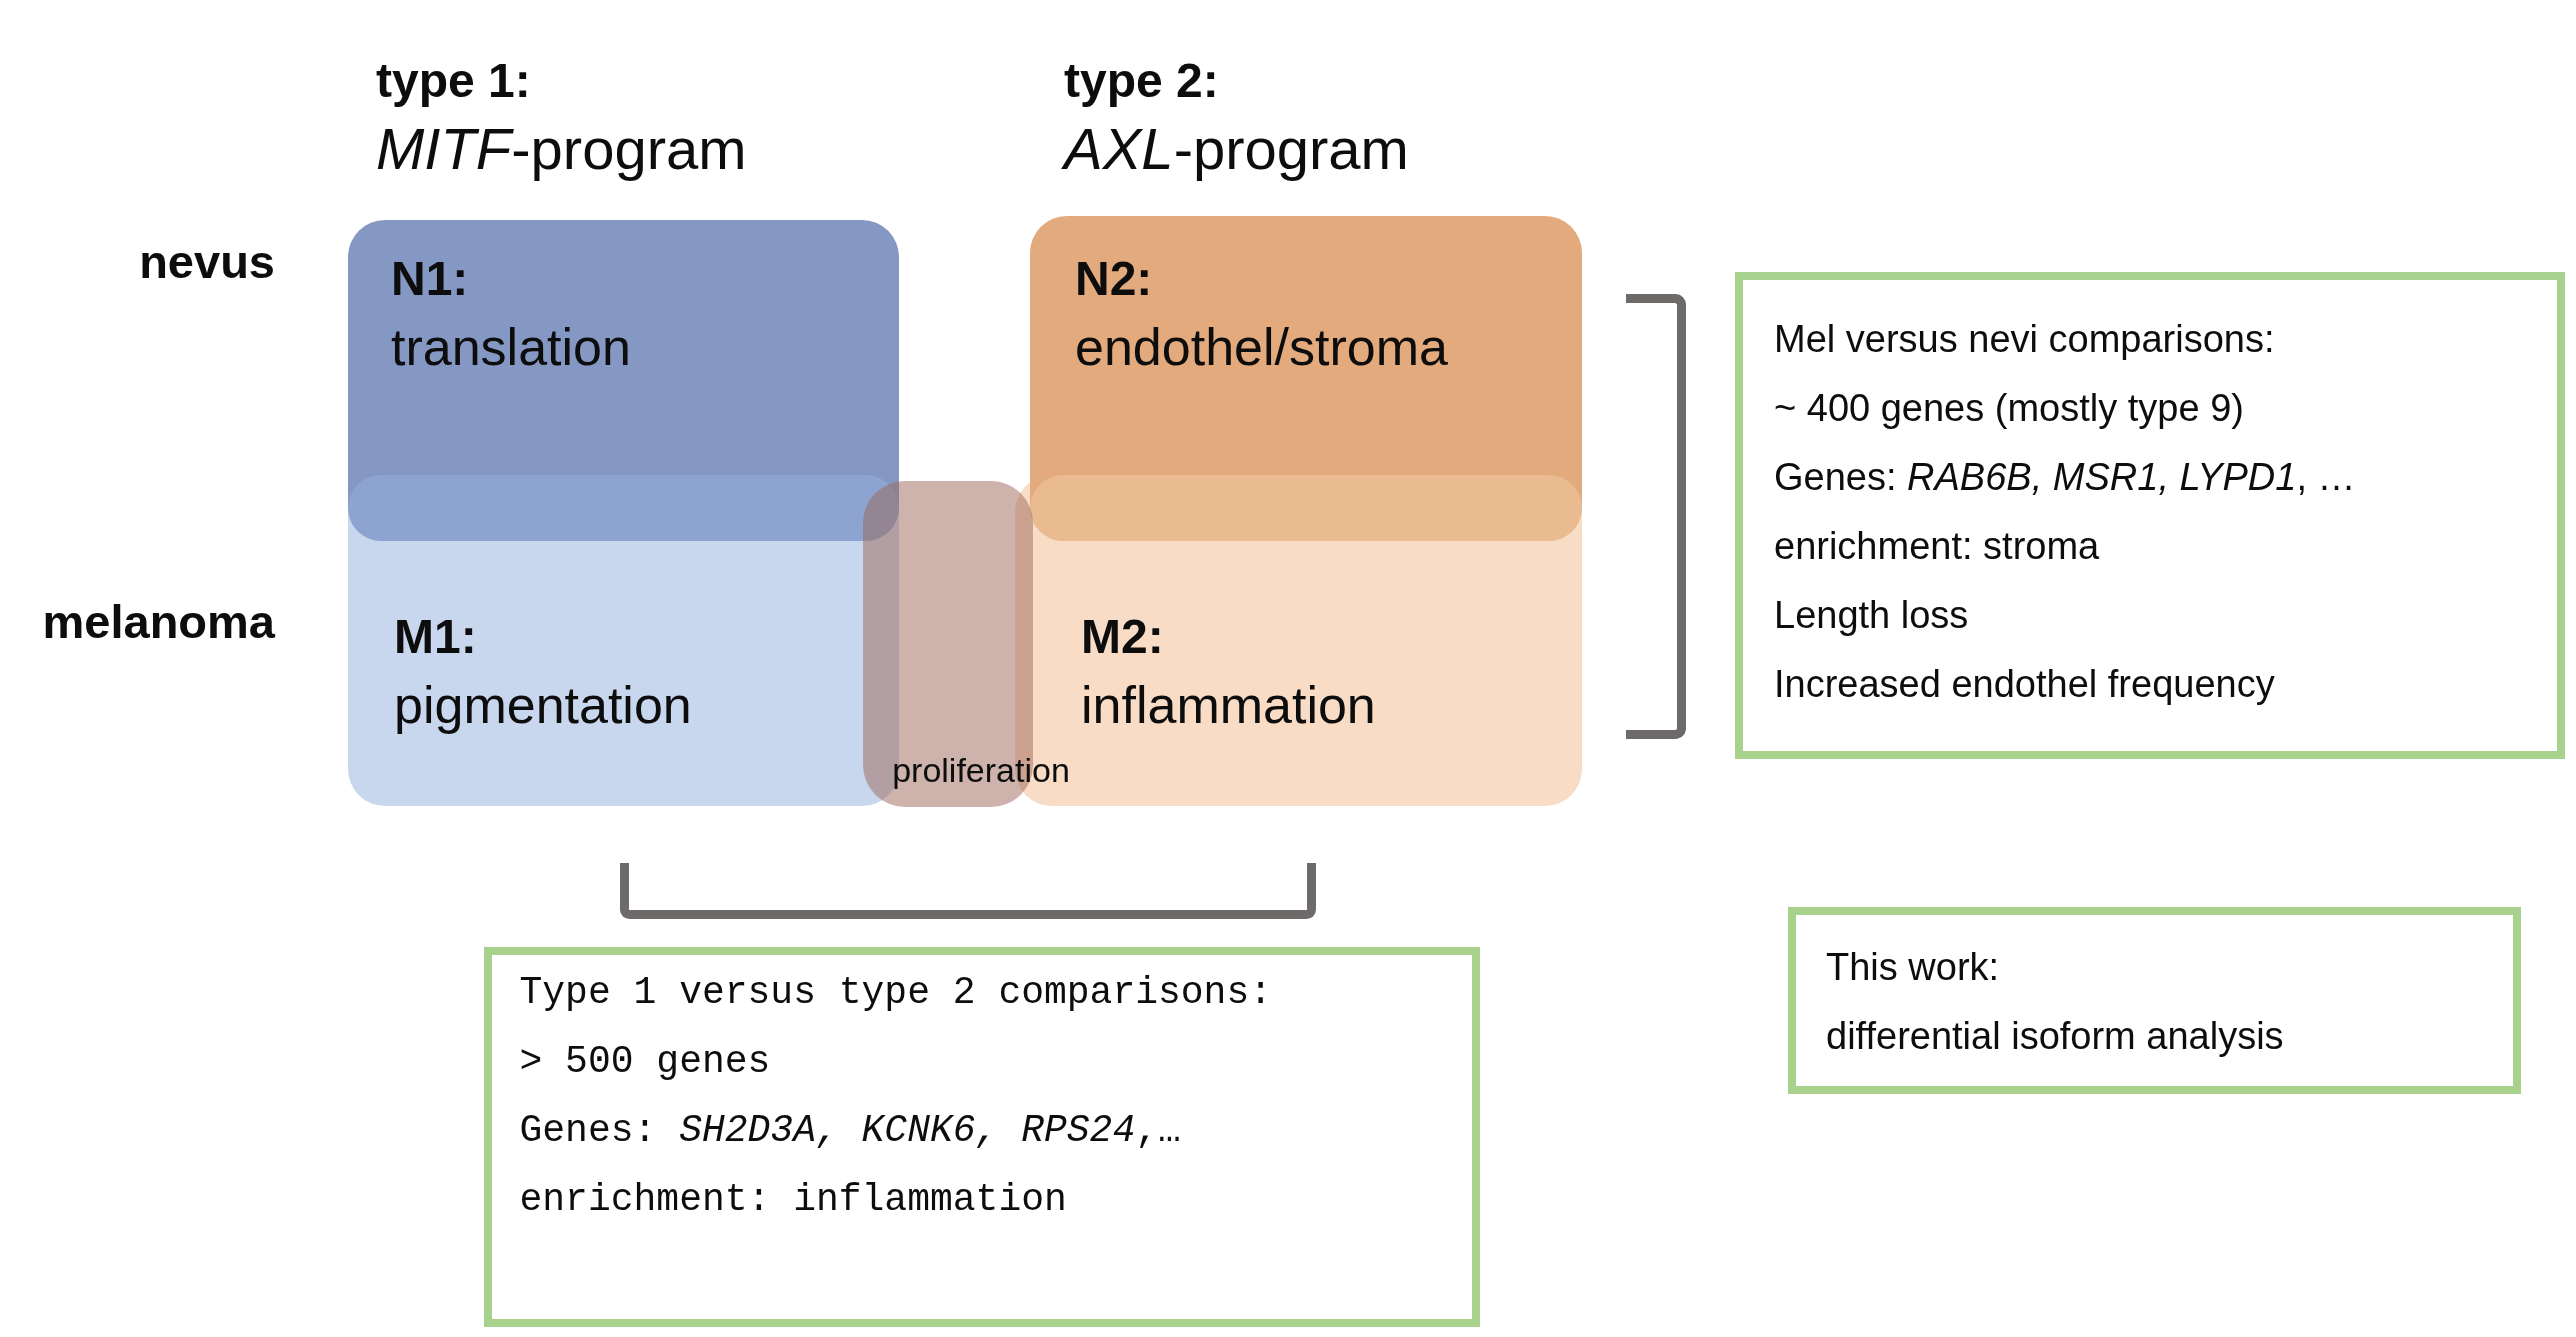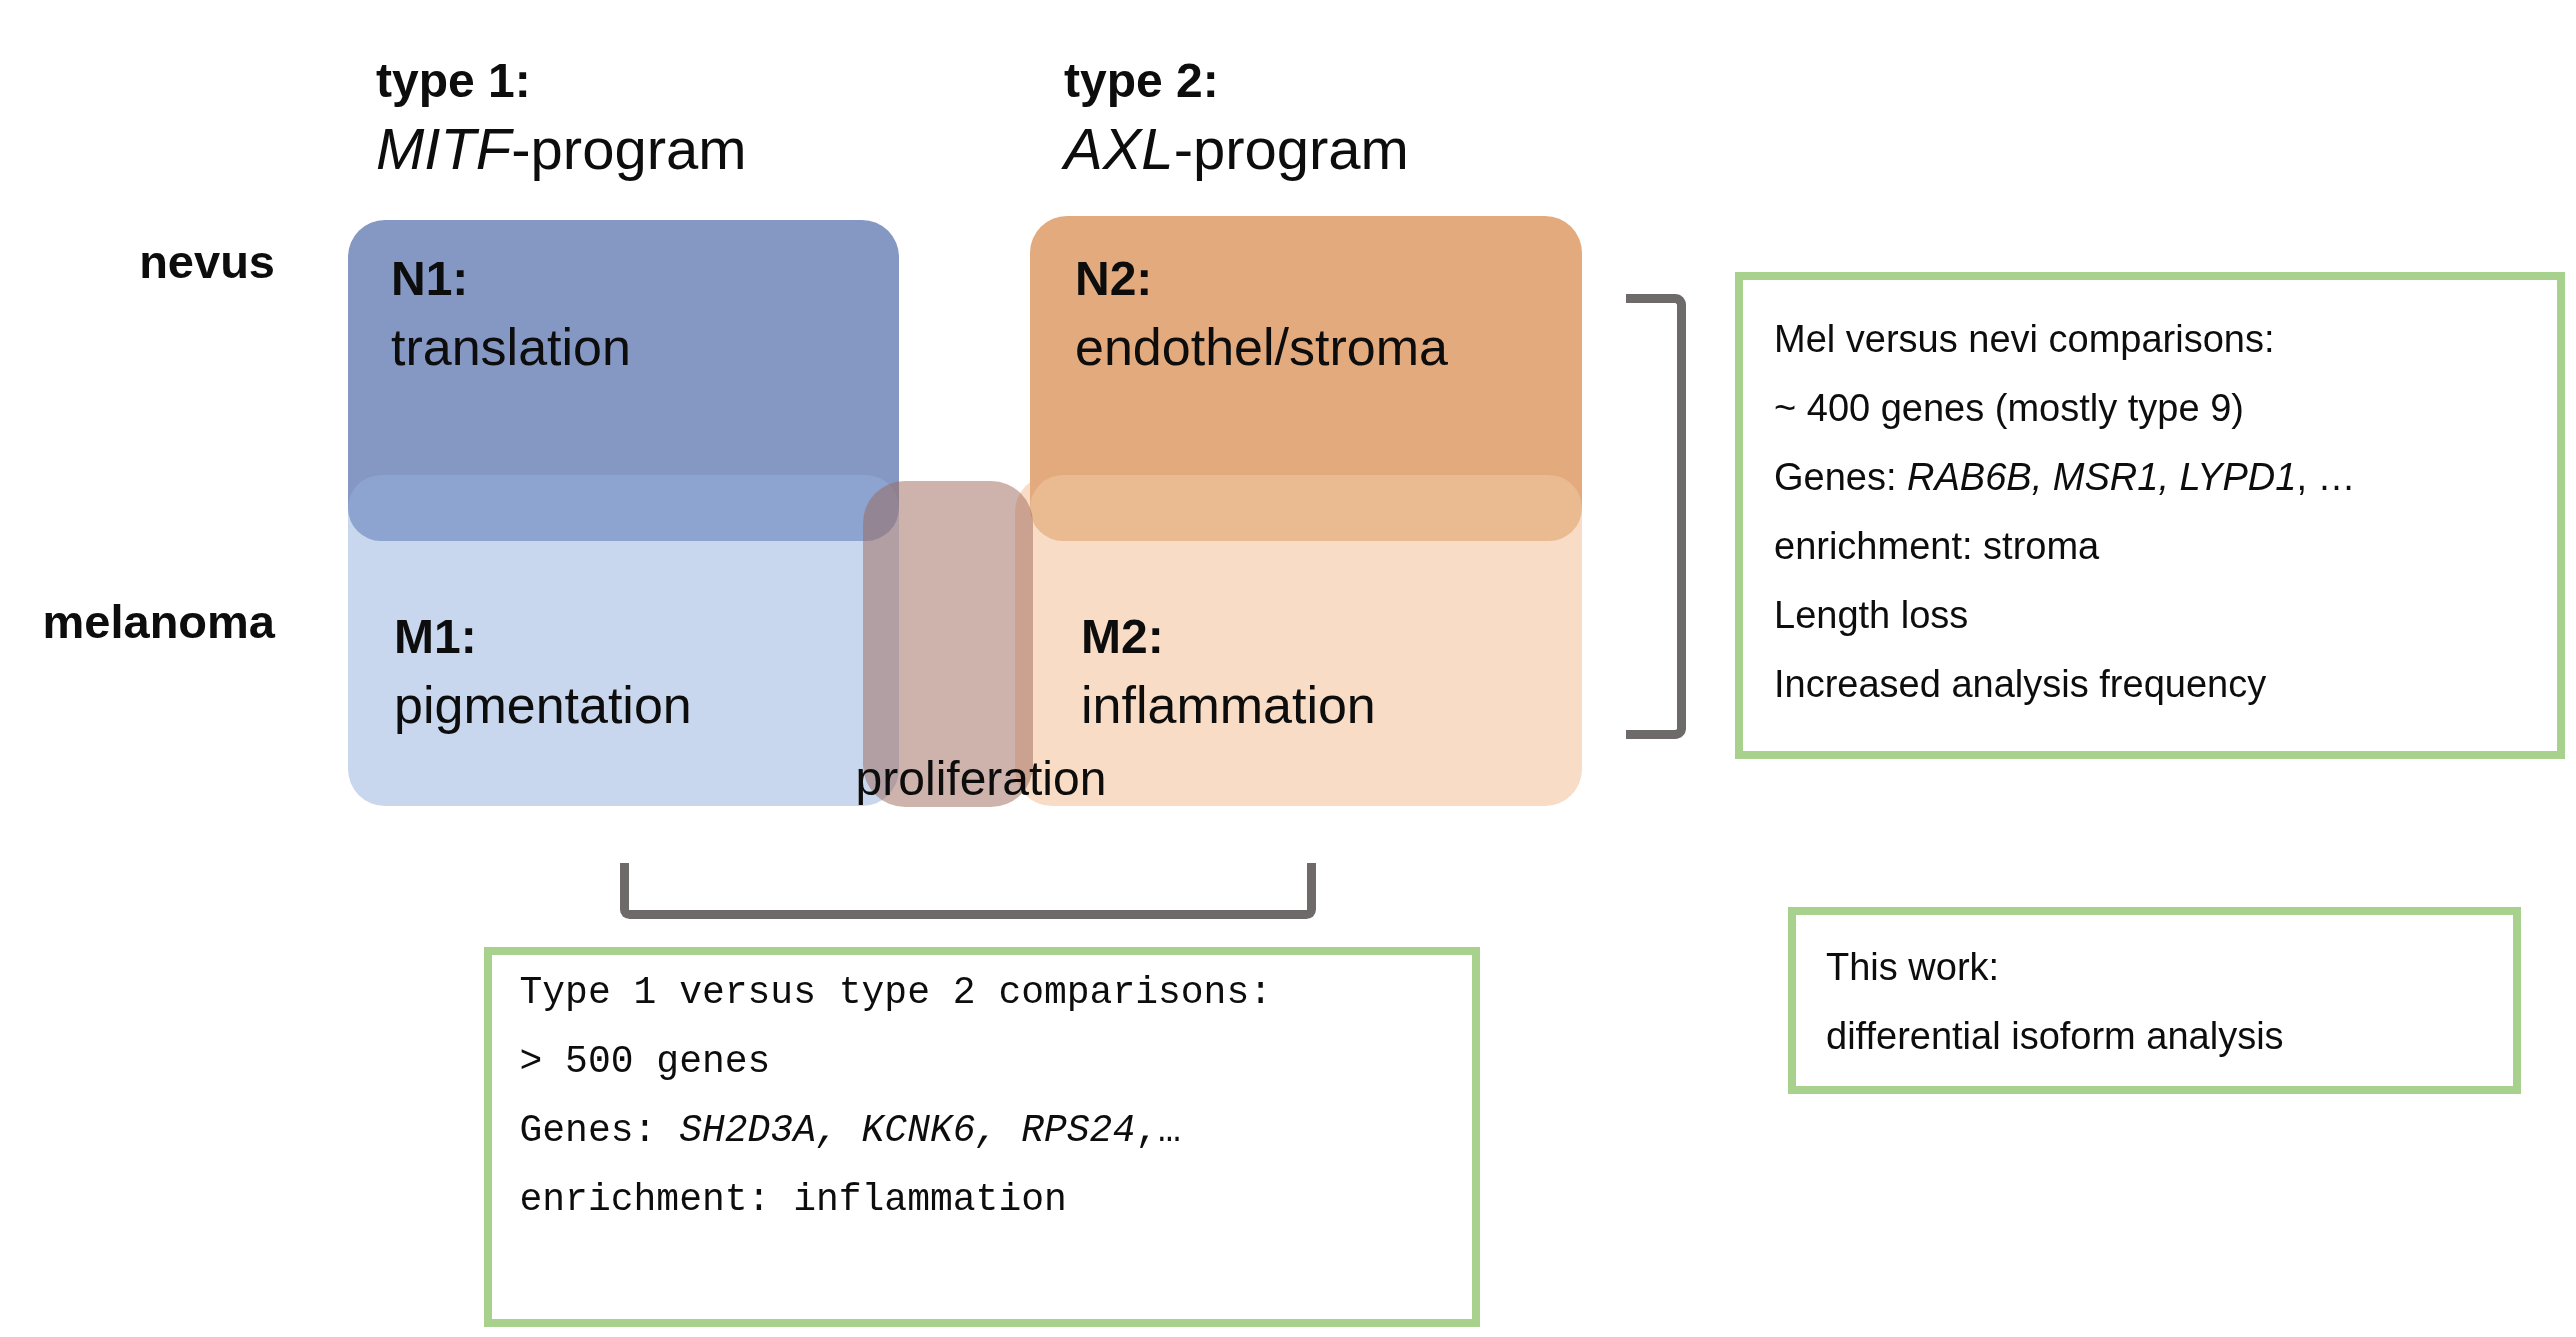--- a/index.html
+++ b/index.html
@@ -52,21 +52,21 @@
     line-height: 57px;
     white-space: nowrap;
   }
   .box-desc-label {
     font-size: 52px;
     font-weight: normal;
     line-height: 54px;
     white-space: nowrap;
   }
   .overlap-label {
-    font-size: 48px;
+    font-size: 34px;
     width: 382px;
     text-align: center;
     white-space: nowrap;
   }
 
   
   .bracket-bottom {
     border-left: 9px solid #6e6a6a;
     border-right: 9px solid #6e6a6a;
     border-bottom: 9px solid #6e6a6a;
@@ -143,21 +143,21 @@
 
   <div class="abs green-box" style="left:1735px; top:272px; width:830px; height:487px;">
     <div class="text-block">
       <div class="ann-line">Mel versus nevi comparisons:</div>
       <div class="ann-line">~ 400 genes (mostly type 9)</div>
       <div class="ann-line">
         <span>Genes: </span><span class="gene-italic">RAB6B, MSR1, LYPD1</span><span>, …</span>
       </div>
       <div class="ann-line">enrichment: stroma</div>
       <div class="ann-line">Length loss</div>
-      <div class="ann-line">Increased analysis frequency</div>
+      <div class="ann-line">Increased endothel frequency</div>
     </div>
   </div>
 
   <div class="abs green-box" style="left:484px; top:947px; width:996px; height:380px;">
     <div class="text-block" style="padding-left:27.5px; padding-top:3px;font-family:Liberation Mono, monospace;">
       <div class="ann-line">Type 1 versus type 2 comparisons:</div>
       <div class="ann-line">&gt; 500 genes</div>
       <div class="ann-line">
         <span>Genes: </span><span class="gene-italic">SH2D3A, KCNK6, RPS24</span><span>,…</span>
       </div>

